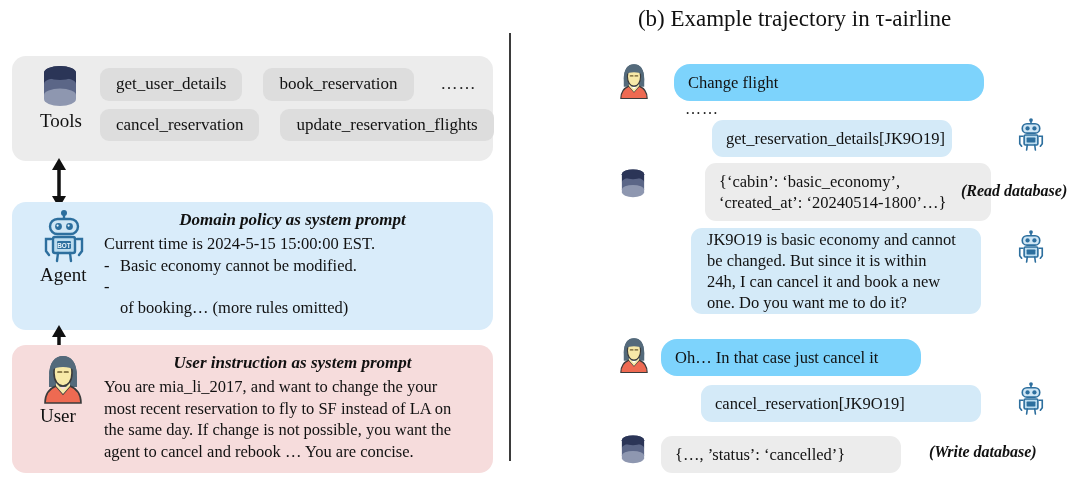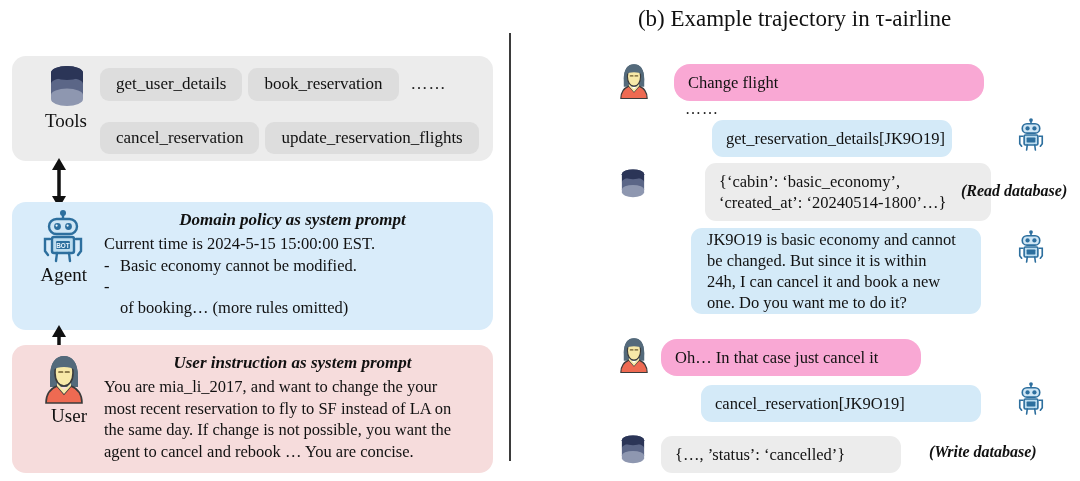--- a/index.html
+++ b/index.html
@@ -31,40 +31,40 @@
   .block{
     position:absolute;border-radius:14px;
     box-sizing:border-box;
   }
   #tools-block{left:12px;top:56px;width:481px;height:105px;background:#ececec;}
   #agent-block{left:12px;top:202px;width:481px;height:128px;background:#d9ecfa;}
   #user-block{left:12px;top:345px;width:481px;height:128px;background:#f6dcdc;}
 
   
   .role-col{
-    position:absolute;left:3px;top:8px;width:72px;
-    display:flex;flex-direction:column;align-items:flex-end;
+    position:absolute;left:28px;top:8px;width:72px;
+    display:flex;flex-direction:column;align-items:flex-start;
   }
   .role-label{
     font-family:"Liberation Serif",serif;
     font-size:19px;color:#111;margin-top:1px;line-height:1;
   }
 
   
   .db-icon{position:relative;display:block;}
   .db-icon svg{display:block;}
 
   
   .bot-icon svg{display:block;}
   
   .ava-icon svg{display:block;}
 
   
   .tool-rows{position:absolute;left:88px;top:12px;right:10px;}
-  .tool-row{display:flex;align-items:center;gap:6px;margin-bottom:21px;}
+  .tool-row{display:flex;align-items:center;gap:21px;margin-bottom:8px;}
   .tool-pill{
     background:#dddddd;border-radius:9px;
     font-family:"Liberation Serif",serif;
     font-size:17px;color:#111;
     padding:7px 16px;white-space:nowrap;line-height:1.1;
   }
   .dots-inline{
     font-family:"Liberation Serif",serif;font-size:17px;color:#222;
     letter-spacing:1px;padding-left:6px;white-space:nowrap;
   }
@@ -98,21 +98,21 @@
   #arrow-agent-user{top:325px;height:48px;}
 
   
   #panel-b{position:absolute;left:509px;top:0;width:571px;height:481px;}
   .turn{position:absolute;}
   .bubble{
     border-radius:11px;padding:8px 14px;
     font-family:"Liberation Serif",serif;font-size:16.5px;color:#111;
     line-height:1.28;display:inline-block;box-sizing:border-box;
   }
-  .bubble.user{background:#f9a8d4;border-radius:16px;}
+  .bubble.user{background:#7dd3fc;border-radius:16px;}
   .bubble.agent{background:#d4eaf8;}
   .bubble.db{background:#ececec;}
   .side-note{
     position:absolute;font-family:"Liberation Serif",serif;
     font-size:16px;font-weight:bold;font-style:italic;color:#111;
     white-space:nowrap;
   }
   .ellipsis-row{
     position:absolute;font-family:"Liberation Serif",serif;
     font-size:16px;color:#222;letter-spacing:1px;

